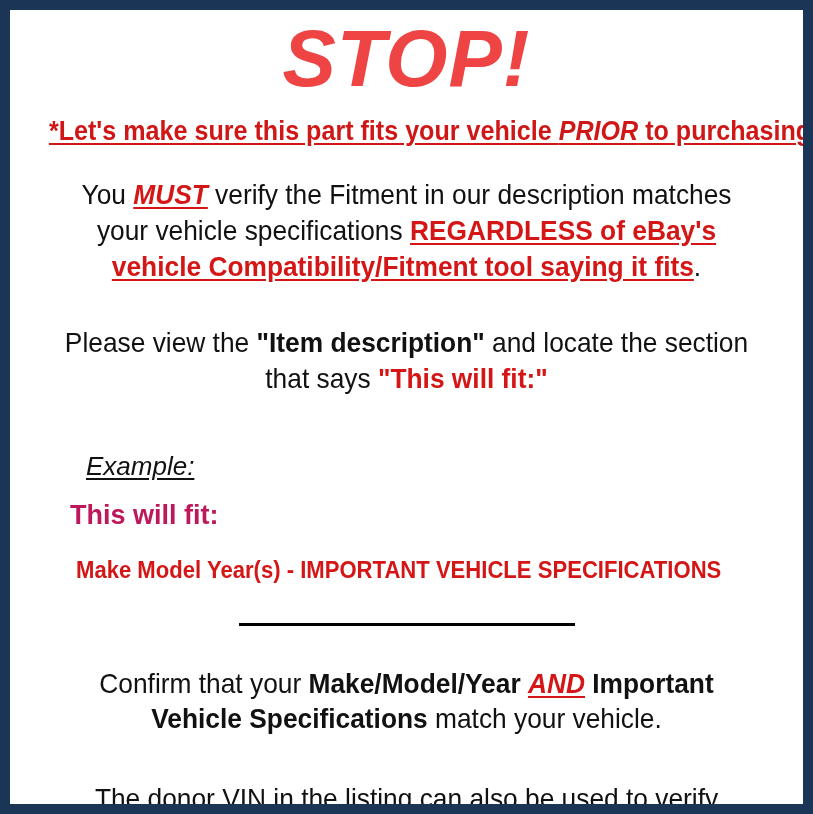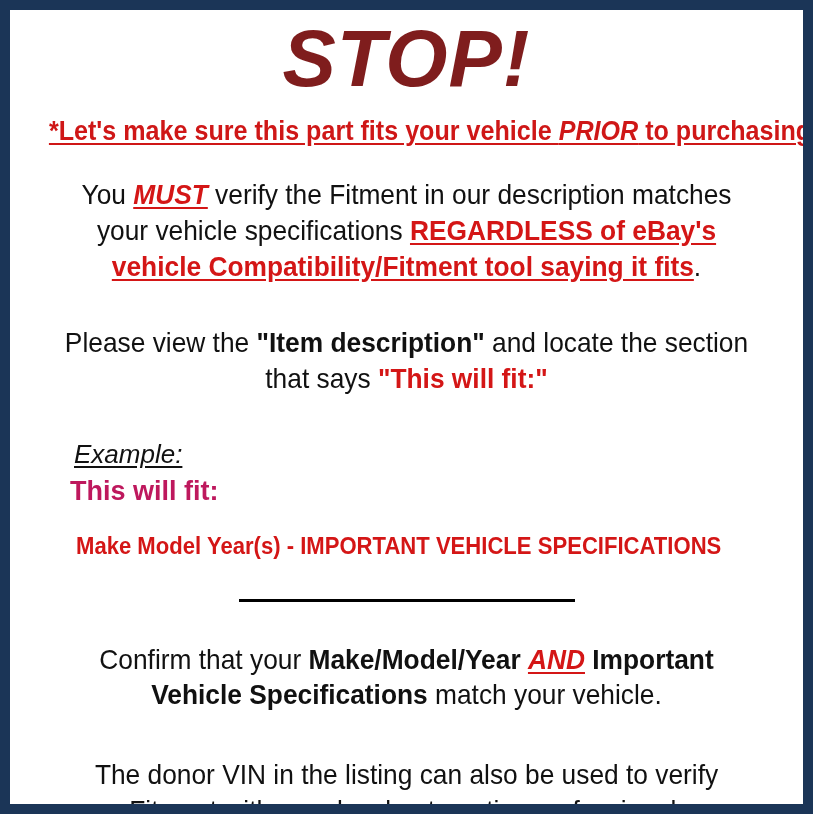--- a/index.html
+++ b/index.html
@@ -29,21 +29,21 @@
   }
 
   
   .stop-headline {
     margin: 0;
     padding-top: 6px;
     font-size: 80px;
     line-height: 1.08;
     font-weight: bold;
     font-style: italic;
-    color: #7f1d1d;
+    color: #ef4444;
     letter-spacing: 1px;
   }
 
   
   .subtitle {
     margin: 14px 0 0 0;
     font-size: 27px;
     line-height: 1.15;
     font-weight: bold;
     color: #cf1717;
@@ -76,21 +76,21 @@
   .red-b-u        { color: #d41616; font-weight: bold; text-decoration: underline; text-underline-offset: 3px; }
   .red-bi-u       { color: #d41616; font-weight: bold; font-style: italic; text-decoration: underline; text-underline-offset: 3px; }
 
   
   .example-block {
     margin-top: 38px;
     text-align: left;
     padding-left: 48px;
   }
   .example-label {
-    margin: 4px;
+    margin: 16px;
     font-size: 26px;
     font-style: italic;
     color: #111111;
     text-decoration: underline;
     text-underline-offset: 3px;
     display: inline-block;
   }
   .example-fit {
     margin: 2px 0 0 0;
     font-size: 27px;

